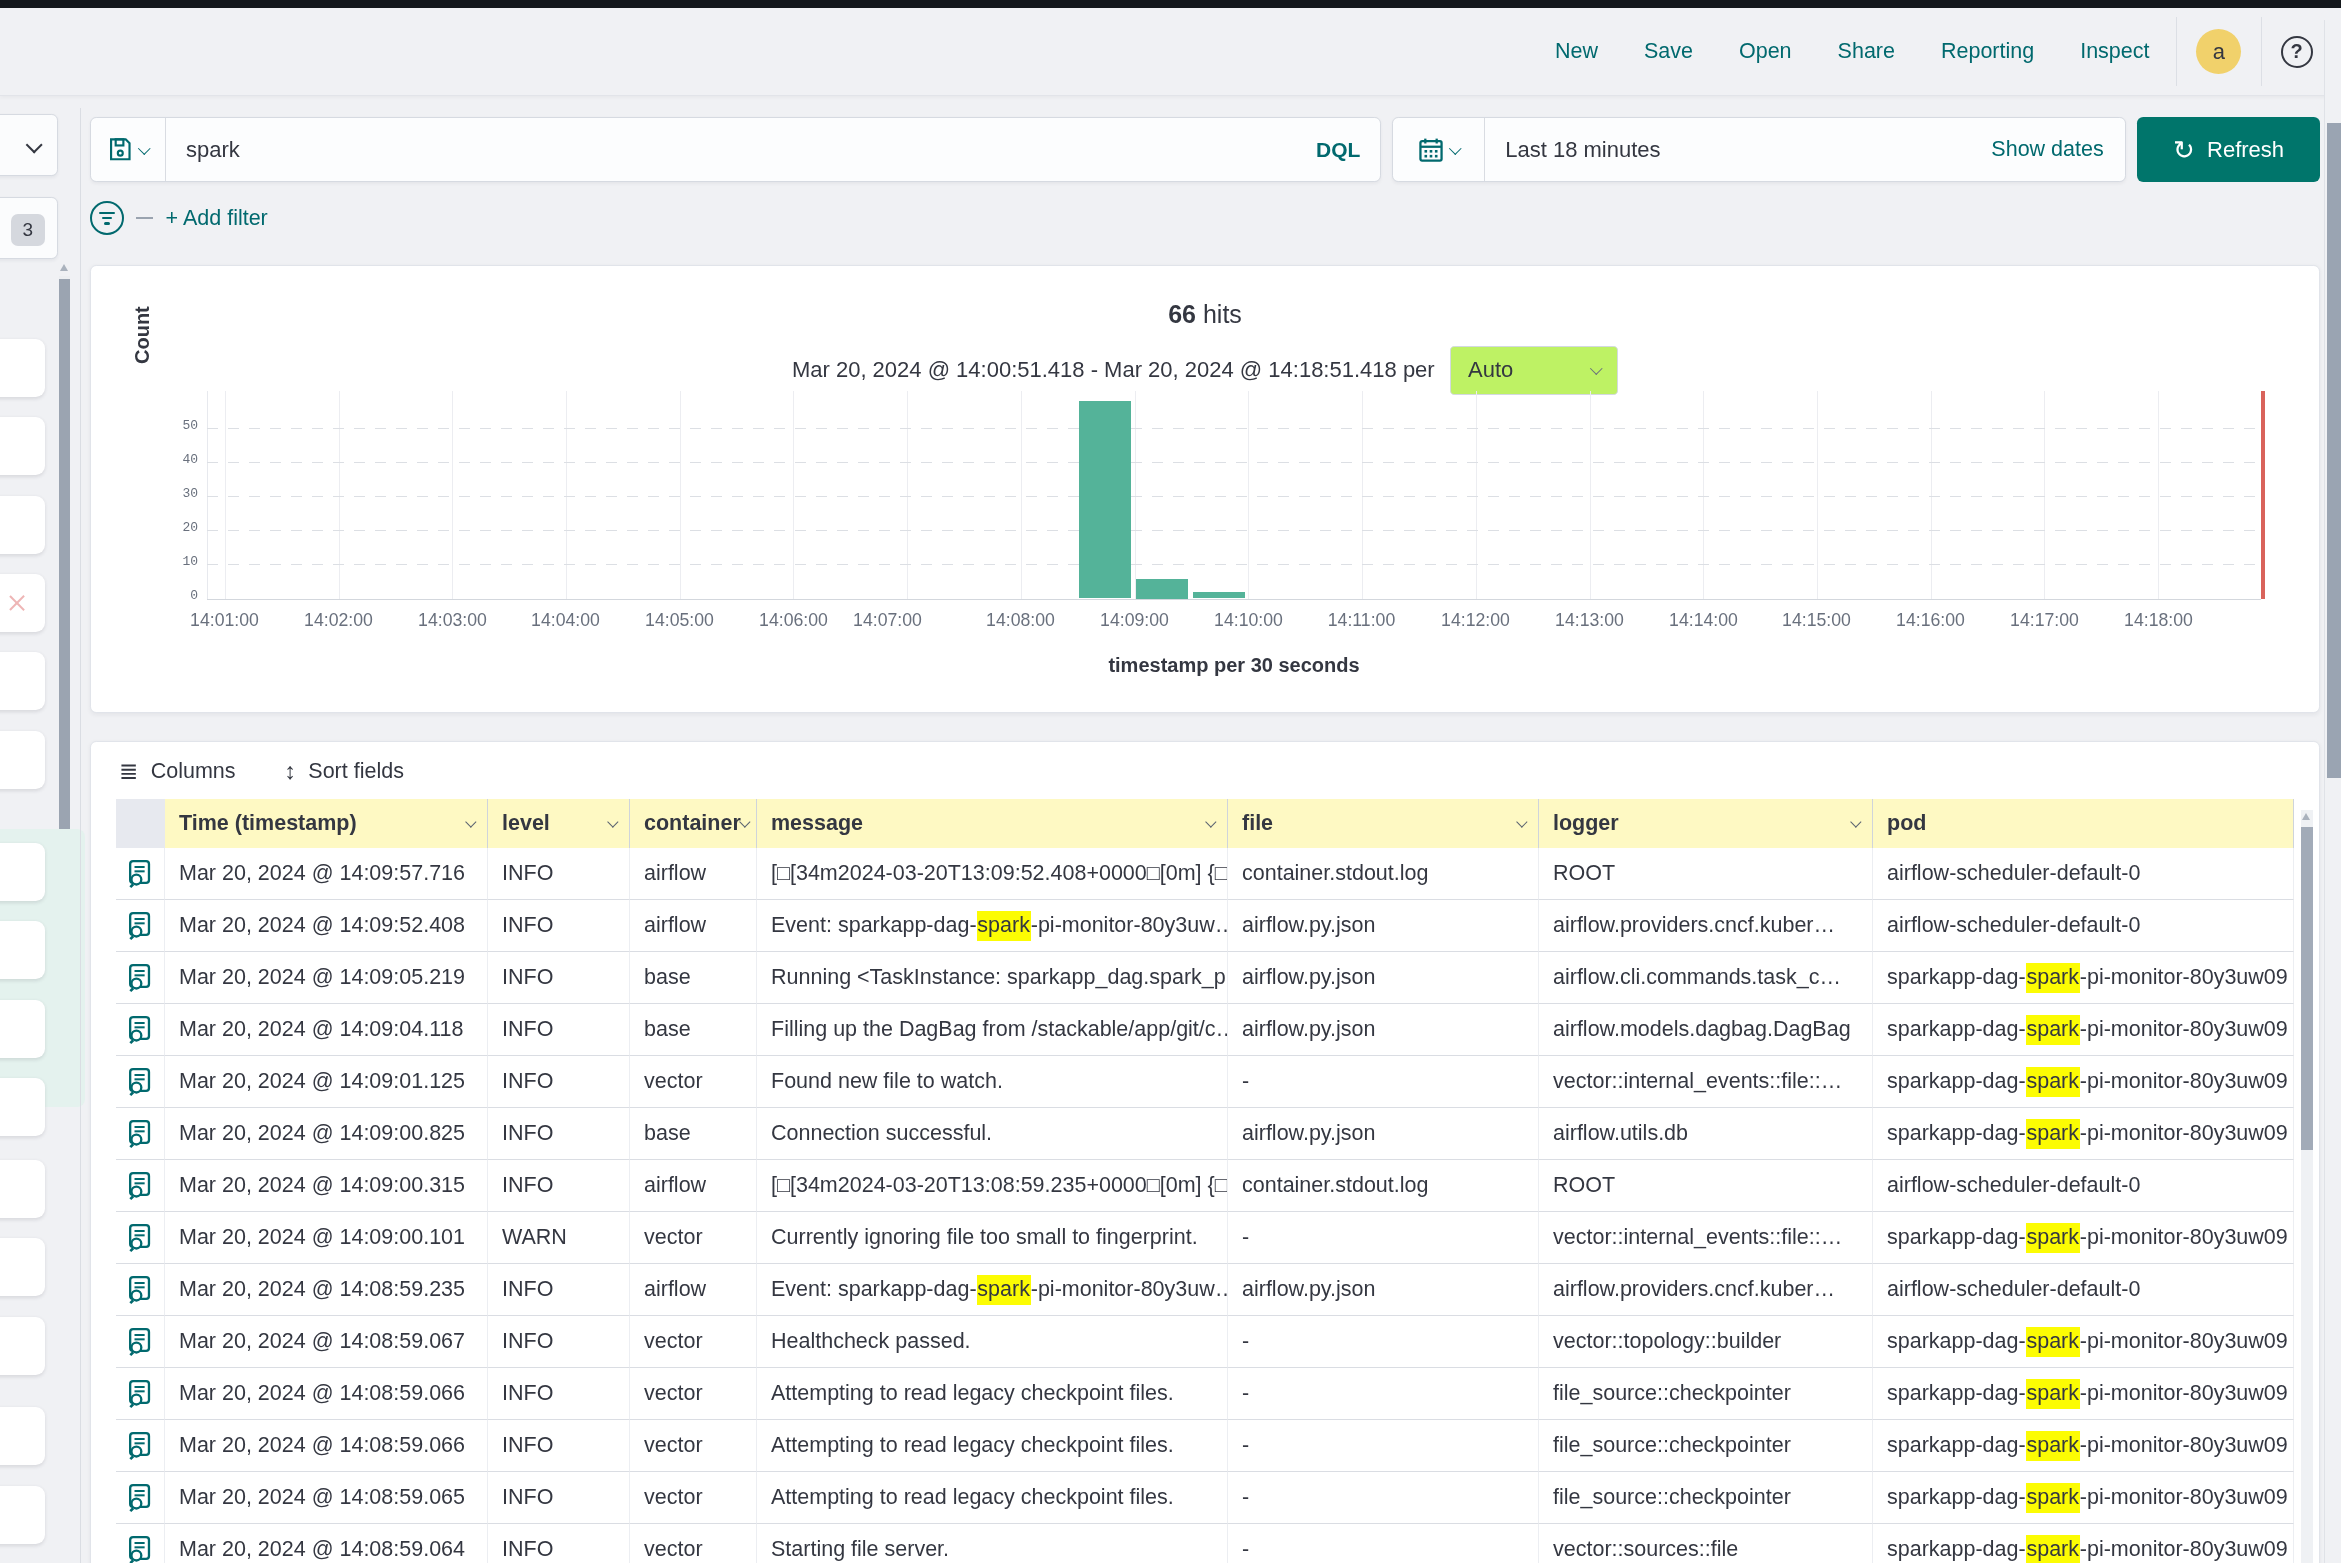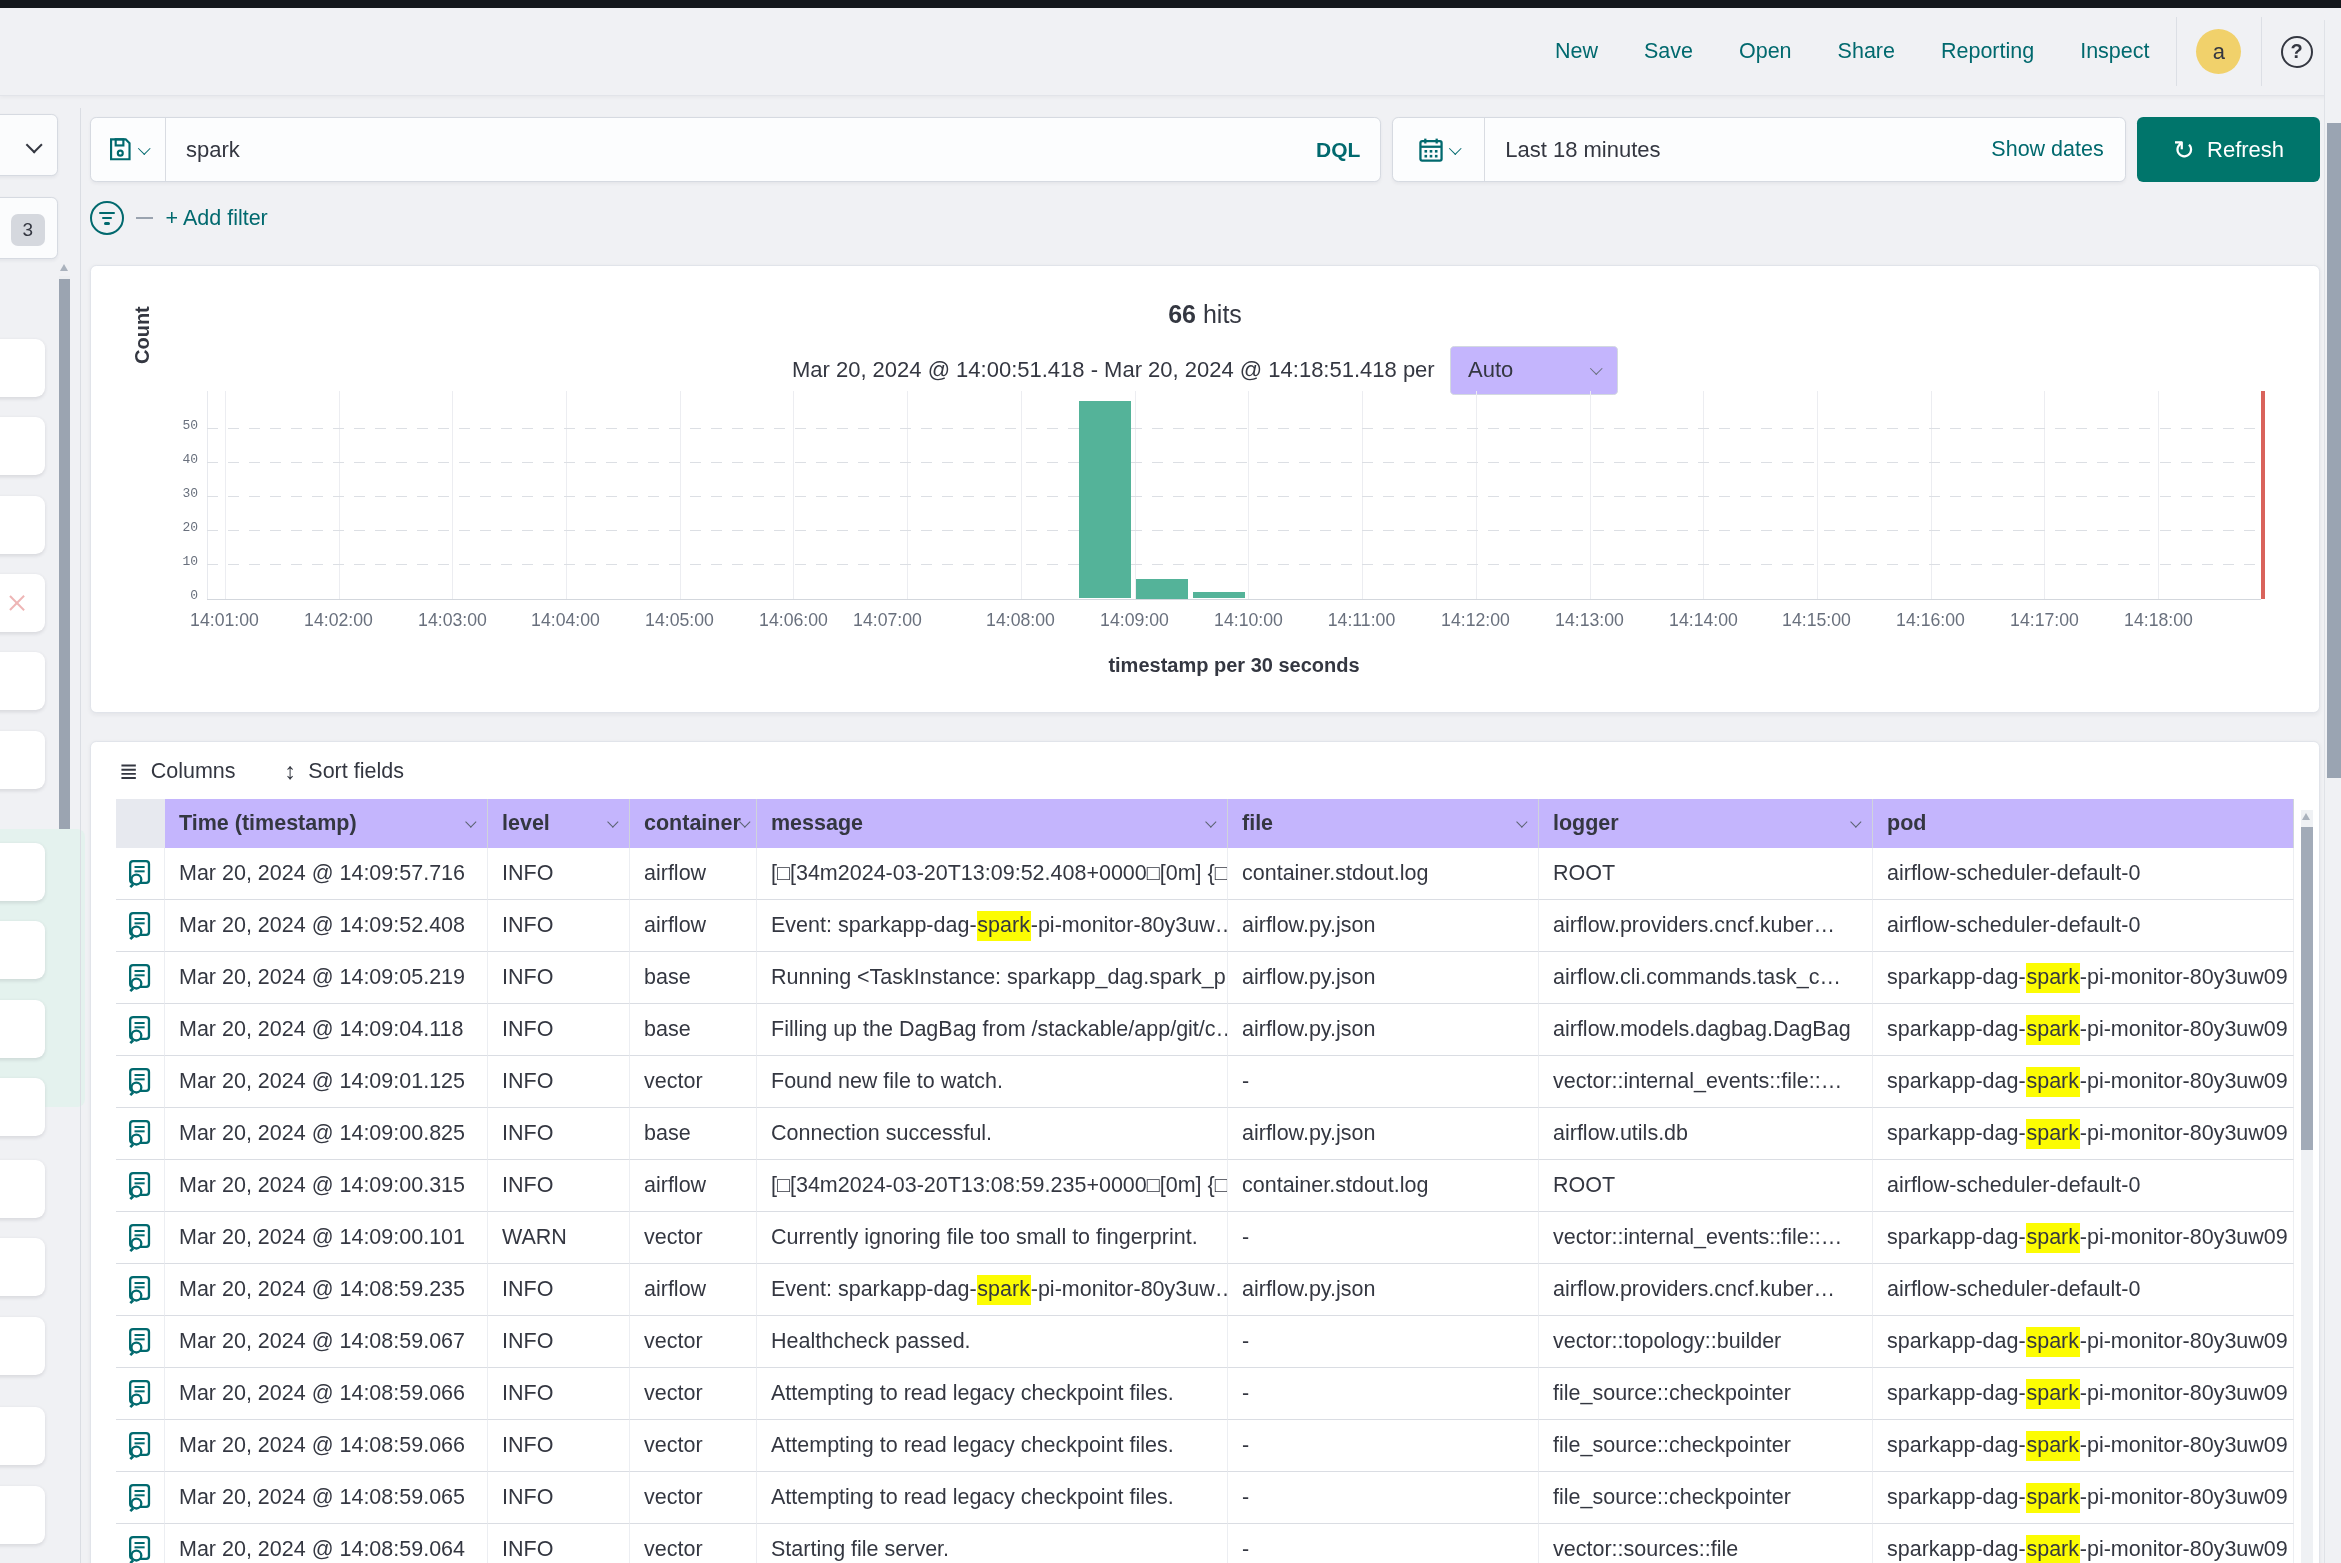--- a/index.html
+++ b/index.html
@@ -78,21 +78,21 @@
 
   .panel { background:#ffffff; border:0.8px solid #e1e4ea; border-radius:6.2px;
     box-shadow:0 1.5px 4.6px rgba(31,35,46,.06); }
 
   
   .chart-panel { margin-top:29px; height:448px; position:relative; }
   .hits-line { text-align:center; margin-top:34px; font-size:25px; }
   .hits-line b { font-weight:700; }
   .range-row { display:flex; align-items:center; justify-content:center; gap:15.4px; margin-top:17px; }
   .range-text { font-size:22px; }
-  .interval-select { width:168px; height:49px; background:#c4b5fd; border:0.8px solid #d3d9e0;
+  .interval-select { width:168px; height:49px; background:#bef264; border:0.8px solid #d3d9e0;
     border-radius:4.6px; display:flex; align-items:center; justify-content:space-between;
     padding:0 17px; cursor:pointer; }
   .interval-select span { font-size:22px; }
   .interval-select .chev-sm { width:8.5px; height:8.5px; border-right:1.9px solid #69707d;
     border-bottom:1.9px solid #69707d; transform:rotate(45deg); margin-top:-3.8px; }
   .chart-area { position:absolute; left:0; top:123px; right:0; height:323px; }
   .xgrid { position:absolute; width:0.8px; background:#ecedf1; }
   .ygrid { position:absolute; height:1.5px;
     background:repeating-linear-gradient(90deg,#dcdfe4 0 10.8px,transparent 10.8px 21px); }
   .baseline { position:absolute; height:0.8px; background:#d3d7dd; }
@@ -105,21 +105,21 @@
     transform:rotate(-90deg); transform-origin:left top; color:#343741; }
   .xlab { position:absolute; text-align:center; font-size:20px; font-weight:700; color:#343741; }
 
   
   .table-panel { margin-top:28.4px; height:961px; position:relative; overflow:hidden; padding:0 25px; }
   .tbl-toolbar { height:48px; display:flex; align-items:center; gap:49px; padding:10.8px 3.1px 0 3.1px; }
   .tbtn { display:flex; align-items:center; gap:12.3px; font-size:21.5px; font-weight:500;
     color:#343741; cursor:pointer; }
   .tbtn .glyph { font-size:23px; color:#343741; }
   .loggrid { margin-top:9.2px; display:grid; }
-  .hcell { background:#c4b5fd; height:49px; display:flex; align-items:center;
+  .hcell { background:#fef9c3; height:49px; display:flex; align-items:center;
     justify-content:space-between; padding:0 12.3px 0 14px; font-size:21.5px; font-weight:700;
     border-right:0.8px solid #cfd4db; cursor:pointer; }
   .hcell:first-child { border-right:none; background:#e7e9ef; }
   .hcell .chev-sm { width:7.7px; height:7.7px; border-right:1.9px solid #5a6270;
     border-bottom:1.9px solid #5a6270; transform:rotate(45deg); margin-top:-3.8px; flex:0 0 auto; }
   .bcell { height:52px; display:flex; align-items:center; padding-left:14px;
     border-bottom:1.5px solid #dadde3; border-right:0.8px solid #eceef2; font-size:21.5px;
     white-space:nowrap; overflow:hidden; background:#fff; }
   .bcell.icon-cell { justify-content:center; padding-left:0; cursor:pointer; }
   mark { background:#fcfc03; color:#343741; padding:2.3px 0.8px; }

